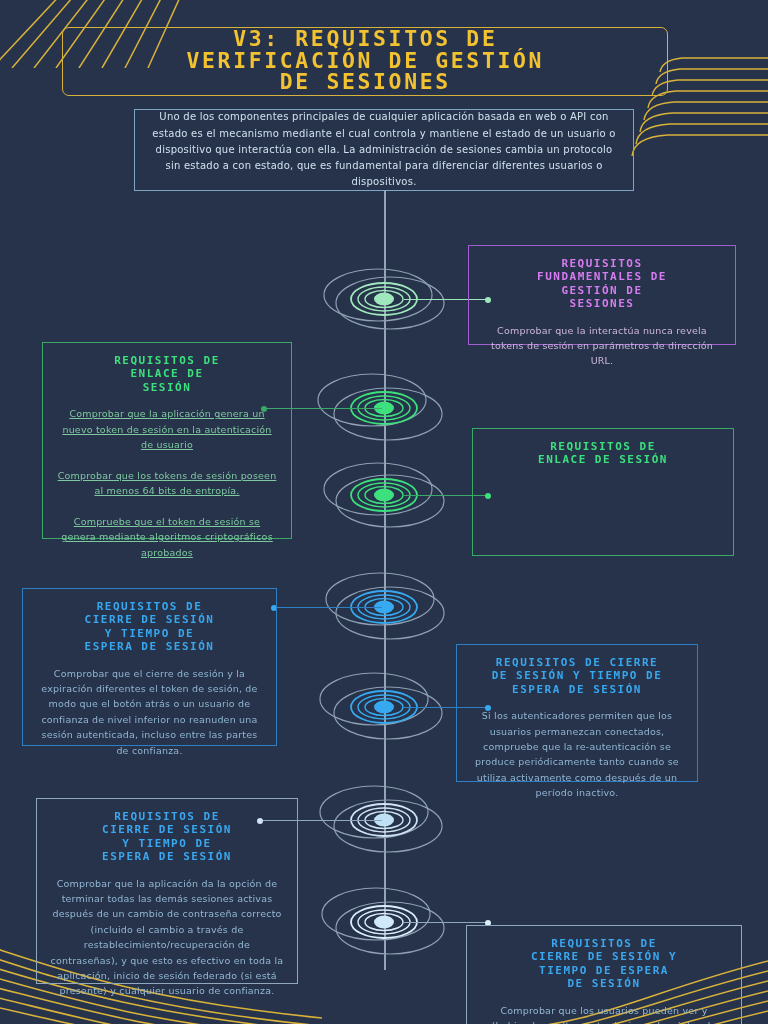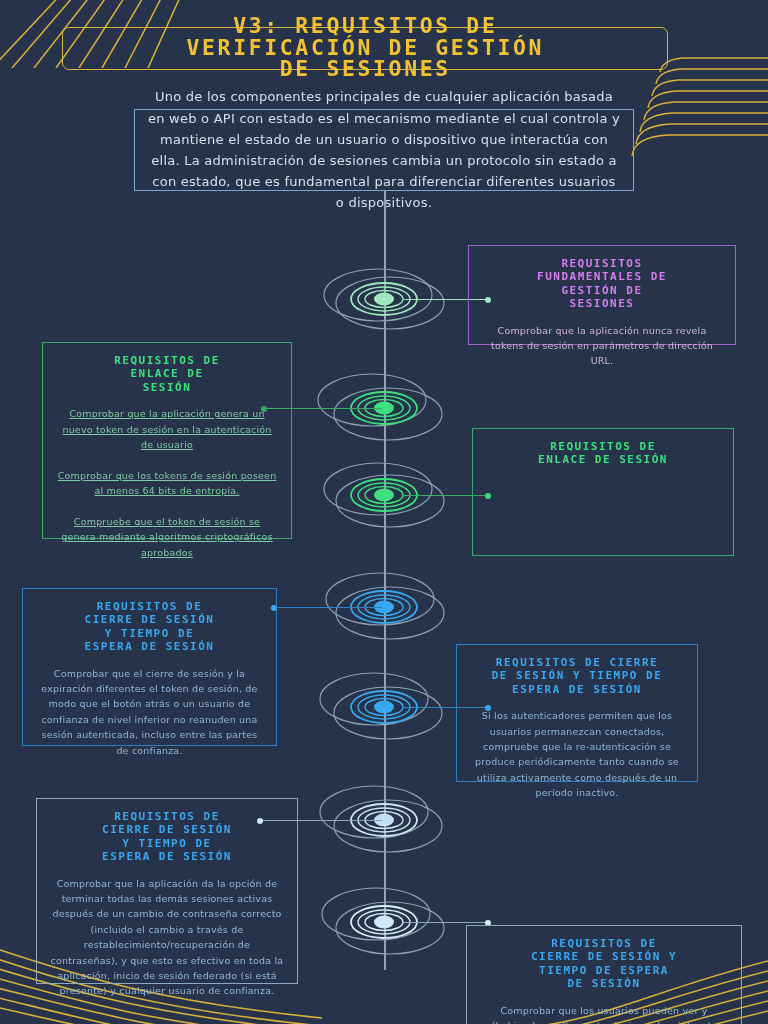--- a/index.html
+++ b/index.html
@@ -20,21 +20,21 @@
   .ornament { position: absolute; pointer-events: none; }
   #orn-tl { left: -10px; top: -62px; width: 230px; height: 130px; }
   #orn-tr { right: -6px;  top: 52px;  width: 150px; height: 110px; }
   #orn-bl { left: -8px;   bottom: -8px; width: 330px; height: 90px; }
   #orn-br { right: -4px;  bottom: -6px; width: 260px; height: 90px; }
 
   
   #title-box {
     position: absolute;
     left: 62px; top: 27px;
-    width: 606px; height: 43px;
+    width: 606px; height: 69px;
     border: 1.6px solid #d9b23a;
     border-radius: 7px;
     box-sizing: border-box;
     display: flex; align-items: center; justify-content: center;
   }
   #title-text {
     font-family: "DejaVu Sans Mono", monospace;
     color: #f2c230;
     font-weight: bold;
     font-size: 21px;
@@ -51,21 +51,21 @@
     position: absolute;
     left: 134px; top: 109px;
     width: 500px; height: 82px;
     border: 1.1px solid #7fa6c4;
     box-sizing: border-box;
     display: flex; align-items: center; justify-content: center;
     padding: 0 12px;
   }
   #intro-text {
     color: #cfe2ee;
-    font-size: 13px;
+    font-size: 10px;
     line-height: 1.63;
     text-align: center;
     letter-spacing: .25px;
   }
 
   
   #spine {
     position: absolute;
     left: 384px; top: 190px;
     width: 1.6px; height: 780px;
@@ -283,21 +283,21 @@
   </div>
   <div class="conn" style="left:404px; top:922px; width:86px; background:#8fa8bd;">
     <span class="dot" style="right:-1px; background:#dbeefb;"></span>
   </div>
 
   <div class="card c-purple" style="left:468px; top:245px; width:268px; height:100px;">
     <div class="card-title">REQUISITOS
 FUNDAMENTALES DE
 GESTIÓN DE
 SESIONES</div>
-    <div class="card-body">Comprobar que la aplicación nunca revela tokens de sesión en parámetros de dirección URL.</div>
+    <div class="card-body">Comprobar que la interactúa nunca revela tokens de sesión en parámetros de dirección URL.</div>
   </div>
 
   <div class="card c-green" style="left:42px; top:342px; width:250px; height:197px;">
     <div class="card-title">REQUISITOS DE
 ENLACE DE
 SESIÓN</div>
     <div class="card-body">Comprobar que la aplicación genera un nuevo token de sesión en la autenticación de usuario
 
 Comprobar que los tokens de sesión poseen al menos 64 bits de entropía.
 

